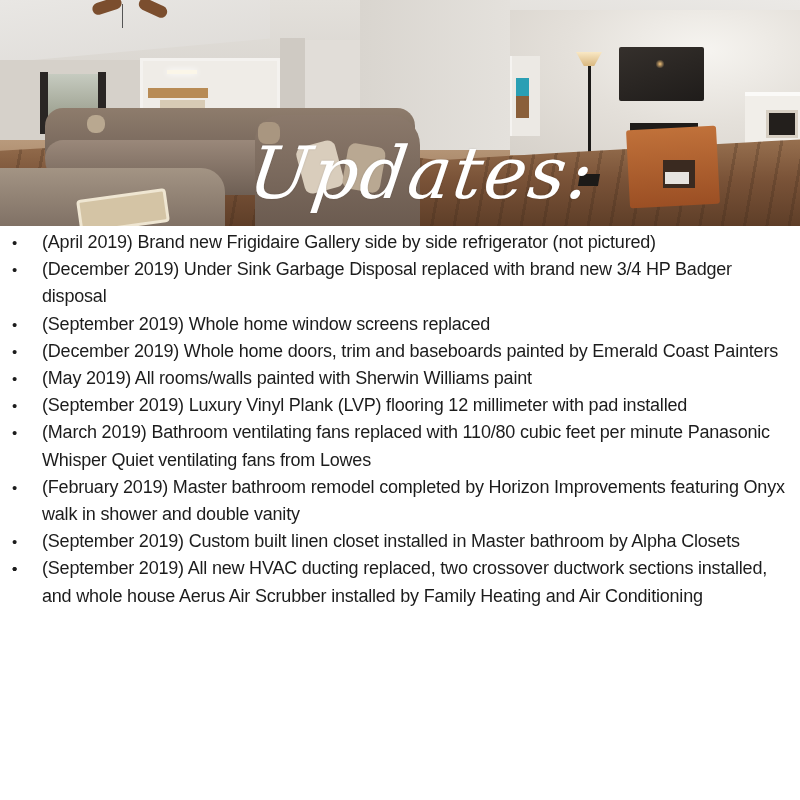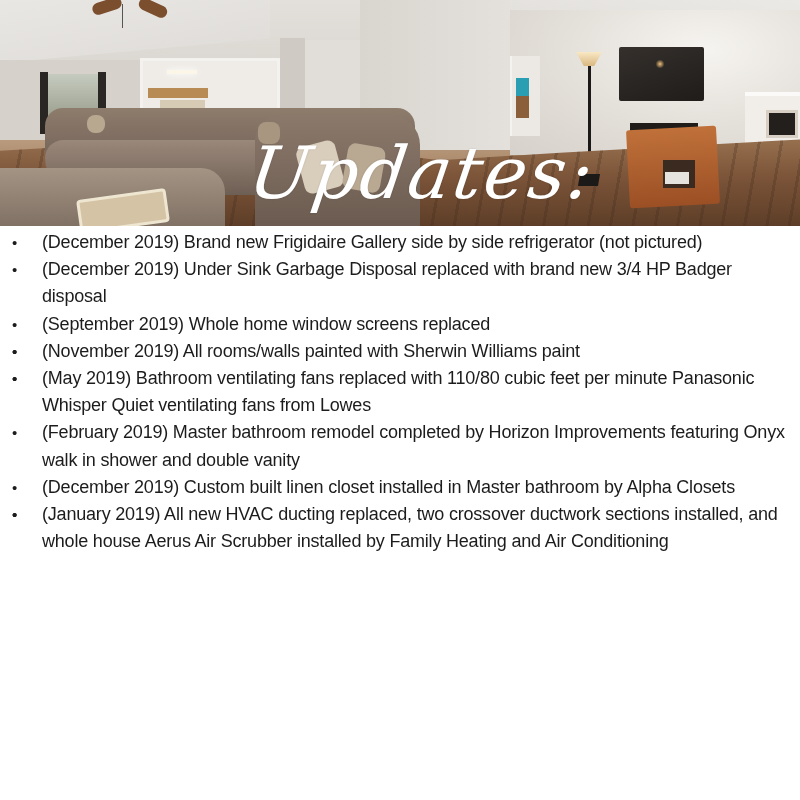--- a/index.html
+++ b/index.html
@@ -154,24 +154,24 @@
   <div class="pillow a"></div>
   <div class="pillow b"></div>
   <div class="pillow c"></div>
   <div class="pillow d"></div>
   <div class="ottoman"></div>
   <div class="tray"></div>
   <div class="hero-title">Updates:</div>
 </div>
 
 <ul class="updates">
-  <li class="update-item"><span class="bullet">•</span><span>(December 2019) Brand new Frigidaire Gallery side by side refrigerator (not pictured)</span></li>
+  <li class="update-item"><span class="bullet">•</span><span>(April 2019) Brand new Frigidaire Gallery side by side refrigerator (not pictured)</span></li>
   <li class="update-item"><span class="bullet">•</span><span>(December 2019) Under Sink Garbage Disposal replaced with brand new 3/4 HP Badger disposal</span></li>
   <li class="update-item"><span class="bullet">•</span><span>(September 2019) Whole home window screens replaced</span></li>
+  <li class="update-item"><span class="bullet">•</span><span>(December 2019) Whole home doors, trim and baseboards painted by Emerald Coast Painters</span></li>
+  <li class="update-item"><span class="bullet">•</span><span>(May 2019) All rooms/walls painted with Sherwin Williams paint</span></li>
+  <li class="update-item"><span class="bullet">•</span><span>(September 2019) Luxury Vinyl Plank (LVP) flooring 12 millimeter with pad installed</span></li>
+  <li class="update-item"><span class="bullet">•</span><span>(March 2019)  Bathroom ventilating fans replaced with 110/80 cubic feet per minute Panasonic Whisper Quiet ventilating fans from Lowes</span></li>
+  <li class="update-item"><span class="bullet">•</span><span>(February 2019) Master bathroom remodel completed by Horizon Improvements featuring Onyx walk in shower and double vanity</span></li>
+  <li class="update-item"><span class="bullet">•</span><span>(September 2019) Custom built linen closet installed in Master bathroom by Alpha Closets</span></li>
   <li class="update-item"><span class="bullet">•</span></li>
-  <li class="update-item"><span class="bullet">•</span><span>(November 2019) All rooms/walls painted with Sherwin Williams paint</span></li>
-  <li class="update-item"><span class="bullet">•</span></li>
-  <li class="update-item"><span class="bullet">•</span><span>(May 2019)  Bathroom ventilating fans replaced with 110/80 cubic feet per minute Panasonic Whisper Quiet ventilating fans from Lowes</span></li>
-  <li class="update-item"><span class="bullet">•</span><span>(February 2019) Master bathroom remodel completed by Horizon Improvements featuring Onyx walk in shower and double vanity</span></li>
-  <li class="update-item"><span class="bullet">•</span><span>(December 2019) Custom built linen closet installed in Master bathroom by Alpha Closets</span></li>
-  <li class="update-item"><span class="bullet">•</span></li>
-  <li class="update-item"><span class="bullet">•</span><span>(January 2019) All new HVAC ducting replaced, two crossover ductwork sections installed, and whole house Aerus Air Scrubber installed by Family Heating and Air Conditioning</span></li>
+  <li class="update-item"><span class="bullet">•</span><span>(September 2019) All new HVAC ducting replaced, two crossover ductwork sections installed, and whole house Aerus Air Scrubber installed by Family Heating and Air Conditioning</span></li>
 </ul>
 
 </body></html>

